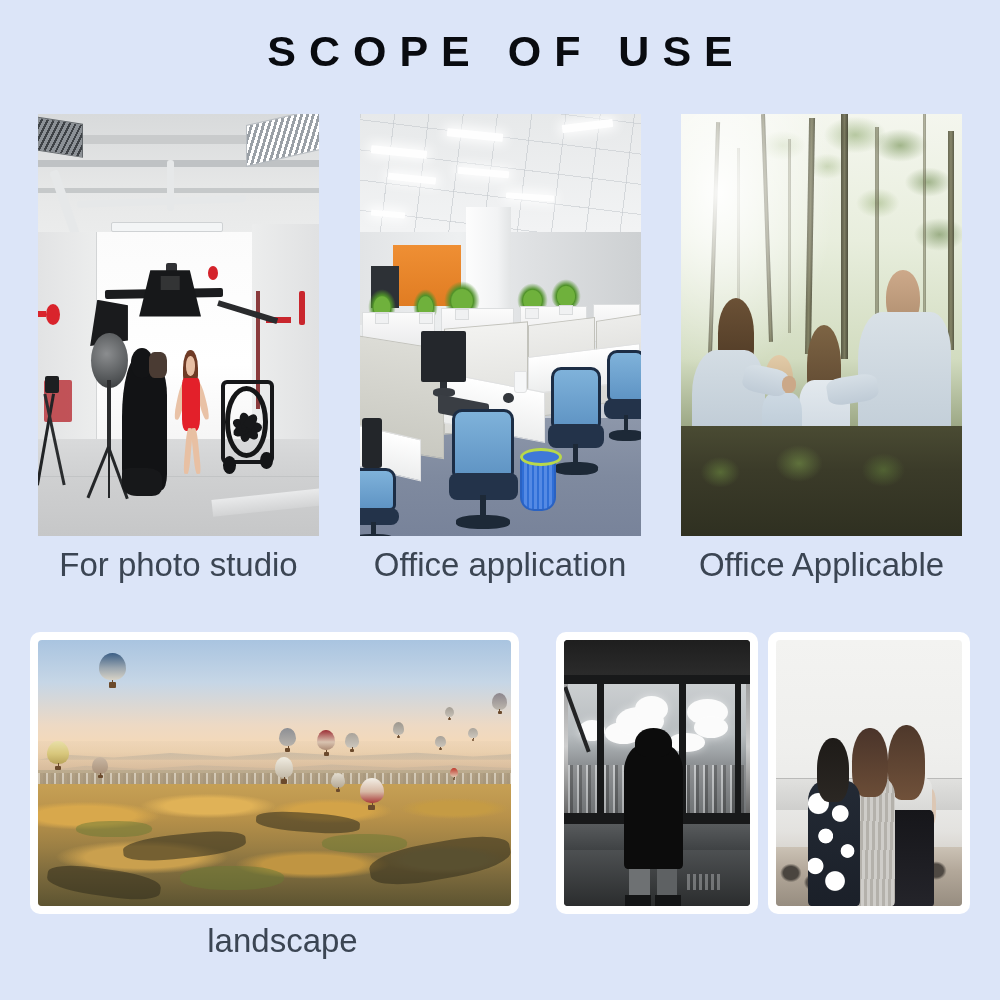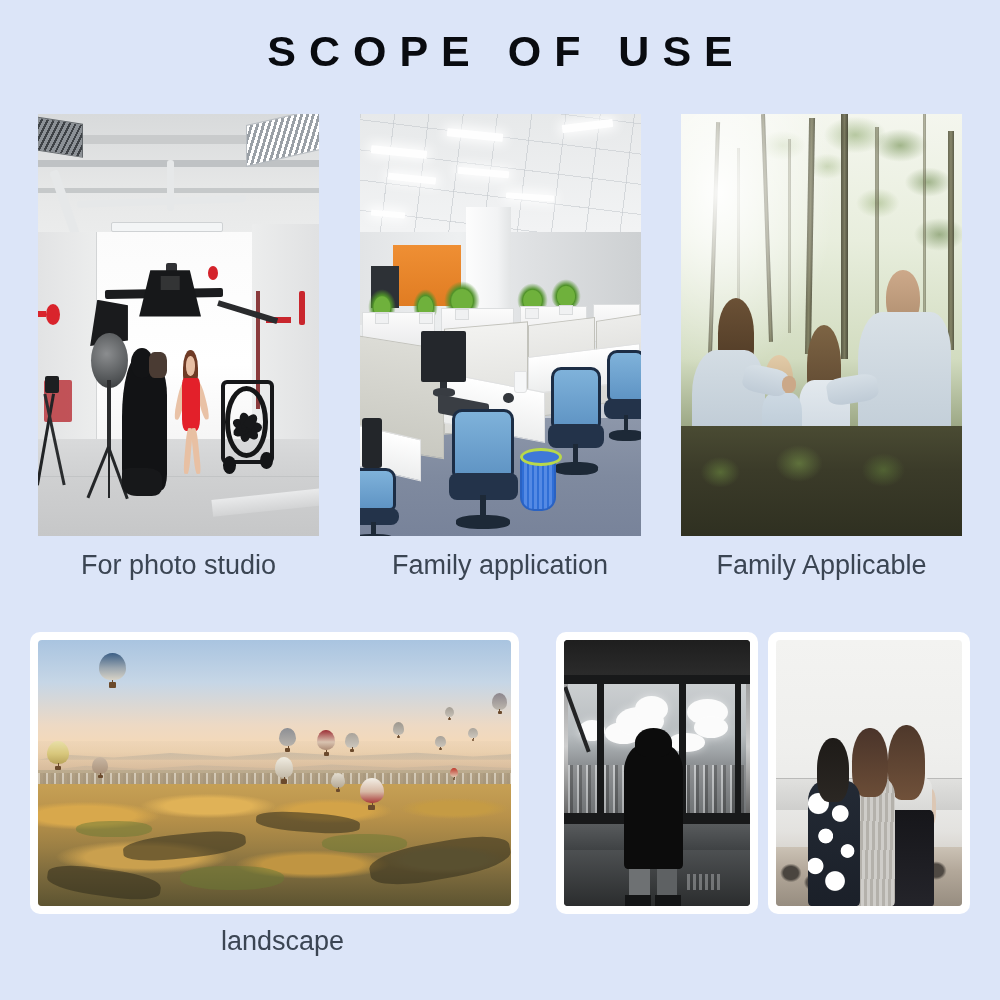--- a/index.html
+++ b/index.html
@@ -54,21 +54,21 @@
     top: 548px;
     width: 924px;
     height: 42px;
     display: flex;
     justify-content: space-between;
   }
   .cap-slot { width: 281px; text-align: center; }
 
   .caption {
     font-family: "Liberation Sans", sans-serif;
-    font-size: 27px;
+    font-size: 33px;
     font-weight: 400;
     color: #3b4553;
     line-height: 34px;
     white-space: nowrap;
   }
 
   .row-bottom {
     position: absolute;
     left: 30px;
     top: 632px;
@@ -929,24 +929,24 @@
       <div class="fm-ground"></div>
     </div>
   </div>
 </div>
 
 <div class="captions-top">
   <div class="cap-slot">
     <span class="caption">For photo studio</span>
   </div>
   <div class="cap-slot">
-    <span class="caption">Family application</span>
+    <span class="caption">Office application</span>
   </div>
   <div class="cap-slot">
-    <span class="caption">Family Applicable</span>
+    <span class="caption">Office Applicable</span>
   </div>
 </div>
 
 <div class="row-bottom">
 
   <div class="framed pnl-landscape">
     <div class="photo ph-landscape">
       <div class="ls-ridge r1"></div>
       <div class="ls-ridge r2"></div>
       <div class="ls-haze"></div>

